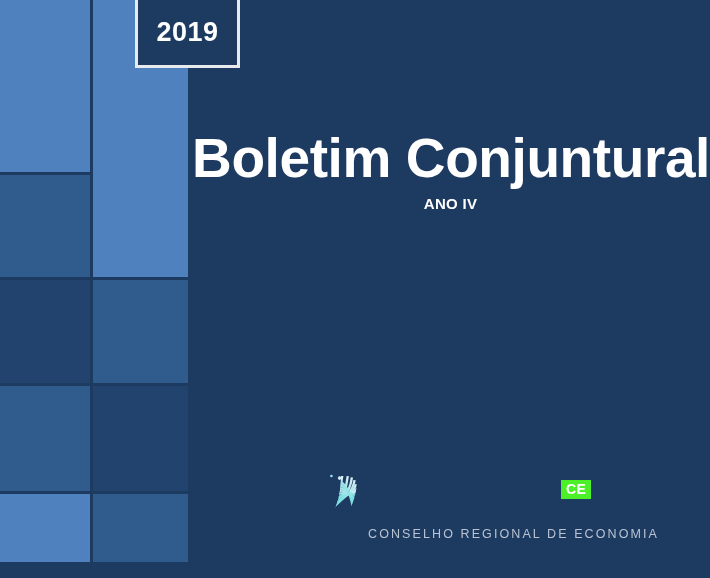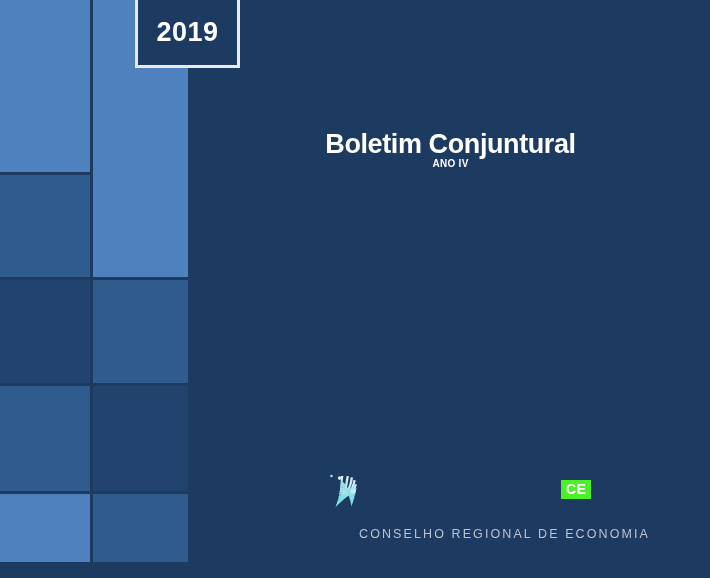--- a/index.html
+++ b/index.html
@@ -66,35 +66,37 @@
   
   #titleblock {
     position: absolute;
     left: 191px;
     top: 130px;
     width: 519px;
     text-align: center;
     color: #ffffff;
   }
   #maintitle {
-    font-size: 27px;
+    font-size: 55px;
     font-weight: bold;
     letter-spacing: -0.4px;
     line-height: 1.05;
     white-space: nowrap;
+    text-align: right;
   }
   #subtitle {
     font-size: 27px;
     font-weight: bold;
     margin-top: 8px;
     letter-spacing: -0.2px;
   }
   #yearlabel {
-    font-size: 10px;
-    font-weight: bold;
+    font-size: 15px;
+    font-weight: bold;
+    margin-top: 7px;
     letter-spacing: 0.3px;
   }
 
   
   #logo {
     position: absolute;
     left: 292px;
     top: 470px;
     width: 290px;
     height: 82px;
@@ -124,21 +126,21 @@
     color: #ffffff;
     font-size: 14px;
     font-weight: bold;
     padding: 2px 5px 3px 5px;
     letter-spacing: 0.5px;
     line-height: 1;
     margin-left: 8px;
   }
   #tagline {
     position: absolute;
-    left: 67px;
+    left: 76px;
     top: 57px;
     font-size: 12.5px;
     color: #b9c3d2;
     letter-spacing: 2.1px;
     white-space: nowrap;
   }
 </style>
 </head>
 <body>
 

